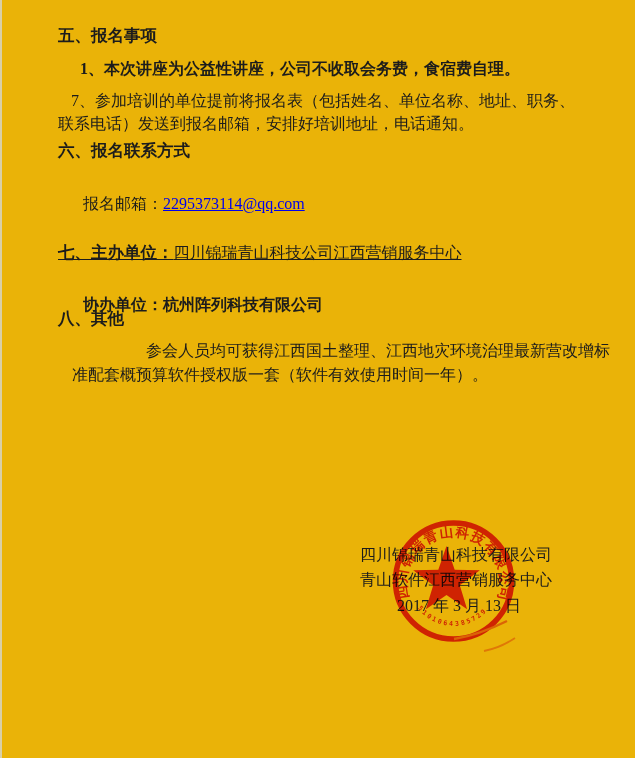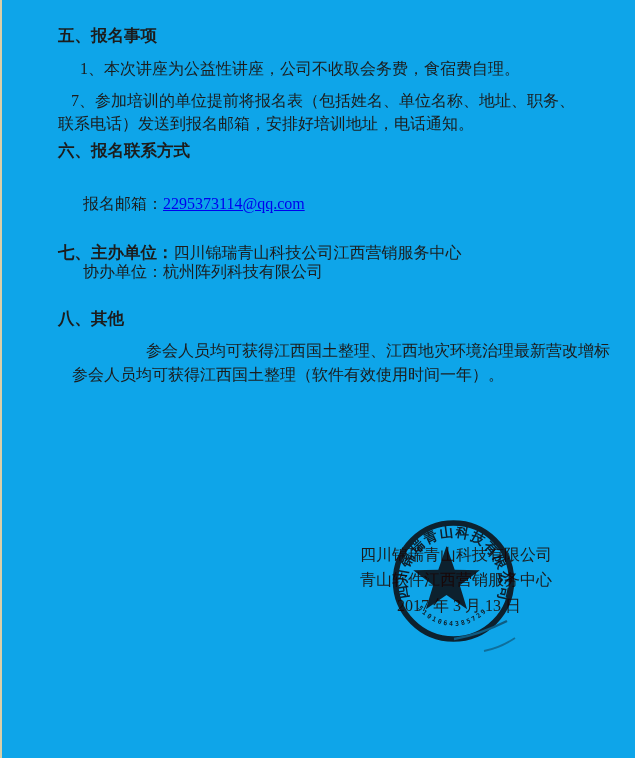--- a/index.html
+++ b/index.html
@@ -4,57 +4,57 @@
 <style>
   html,body{margin:0;padding:0;}
   body{
     width:635px;height:758px;
     background:#ffffff;
     font-family:"Liberation Serif","DejaVu Serif",serif;
     color:#1c1c1c;
     position:relative;
     overflow:hidden;
   }
-  .page{position:absolute;inset:0;background:#0ea5e9;padding-left:9px;}
+  .page{position:absolute;inset:0;background:#eab308;padding-left:9px;}
   .edge-line{position:absolute;left:0;top:0;width:2px;height:758px;background:#d9cfa8;}
   .line{position:absolute;white-space:nowrap;font-size:16px;line-height:20px;}
   .heading{font-weight:bold;font-size:16.5px;}
   a.email{color:#0000ee;text-decoration:underline;}
   .sig{font-size:16px;}
   .stamp{
     position:absolute;left:384px;top:510px;width:145px;height:160px;
     mix-blend-mode:multiply;opacity:0.92;
   }
 </style>
 </head>
 <body>
 
 <div class="page">
   <div class="edge-line"></div>
 
   <div class="line heading" style="left:58px;top:26px;">五、报名事项</div>
-  <div class="line" style="left:80px;top:59px;">1、本次讲座为公益性讲座，公司不收取会务费，食宿费自理。</div>
+  <div class="line" style="left:80px;top:59px;font-weight:bold;">1、本次讲座为公益性讲座，公司不收取会务费，食宿费自理。</div>
   <div class="line" style="left:71px;top:91px;">7、参加培训的单位提前将报名表（包括姓名、单位名称、地址、职务、</div>
   <div class="line heading" style="left:58px;top:141px;">六、报名联系方式</div>
 
   <div class="line" style="left:58px;top:114px;">联系电话）发送到报名邮箱，安排好培训地址，电话通知。</div>
   <div class="line" style="left:83px;top:194px;">
     <span>报名邮箱：</span><a class="email" href="#">2295373114@qq.com</a>
   </div>
 
-  <div class="line" style="left:58px;top:243px;">
+  <div class="line" style="left:58px;top:243px;text-decoration:underline;">
     <span class="heading">七、主办单位：</span><span>四川锦瑞青山科技公司江西营销服务中心</span>
   </div>
-  <div class="line" style="left:83px;top:262px;">
+  <div class="line" style="left:83px;top:295px;font-weight:bold;">
     <span>协办单位：</span><span>杭州阵列科技有限公司</span>
   </div>
 
   <div class="line heading" style="left:58px;top:309px;">八、其他</div>
   <div class="line" style="left:106px;top:341px;margin-left:40px;">参会人员均可获得江西国土整理、江西地灾环境治理最新营改增标</div>
-  <div class="line" style="left:72px;top:365px;">参会人员均可获得江西国土整理（软件有效使用时间一年）。</div>
+  <div class="line" style="left:72px;top:365px;">准配套概预算软件授权版一套（软件有效使用时间一年）。</div>
 
   <div class="line sig" style="left:360px;top:545px;">四川锦瑞青山科技有限公司</div>
   <div class="line sig" style="left:360px;top:570px;">青山软件江西营销服务中心</div>
   <div class="line sig" style="left:397px;top:596px;">2017 年 3 月 13 日</div>
 
   <svg class="stamp" viewBox="0 0 145 160">
 
     <circle cx="69.5" cy="71" r="58" fill="none" stroke="#e02020" stroke-width="5.5"></circle>
 
     <path d="M62.5,36 L70.7,59.7 L95.8,60.2 L75.8,75.3 L83.1,99.3 L62.5,85 L41.9,99.3 L49.2,75.3 L29.2,60.2 L54.3,59.7 Z" fill="#e02020"></path>

